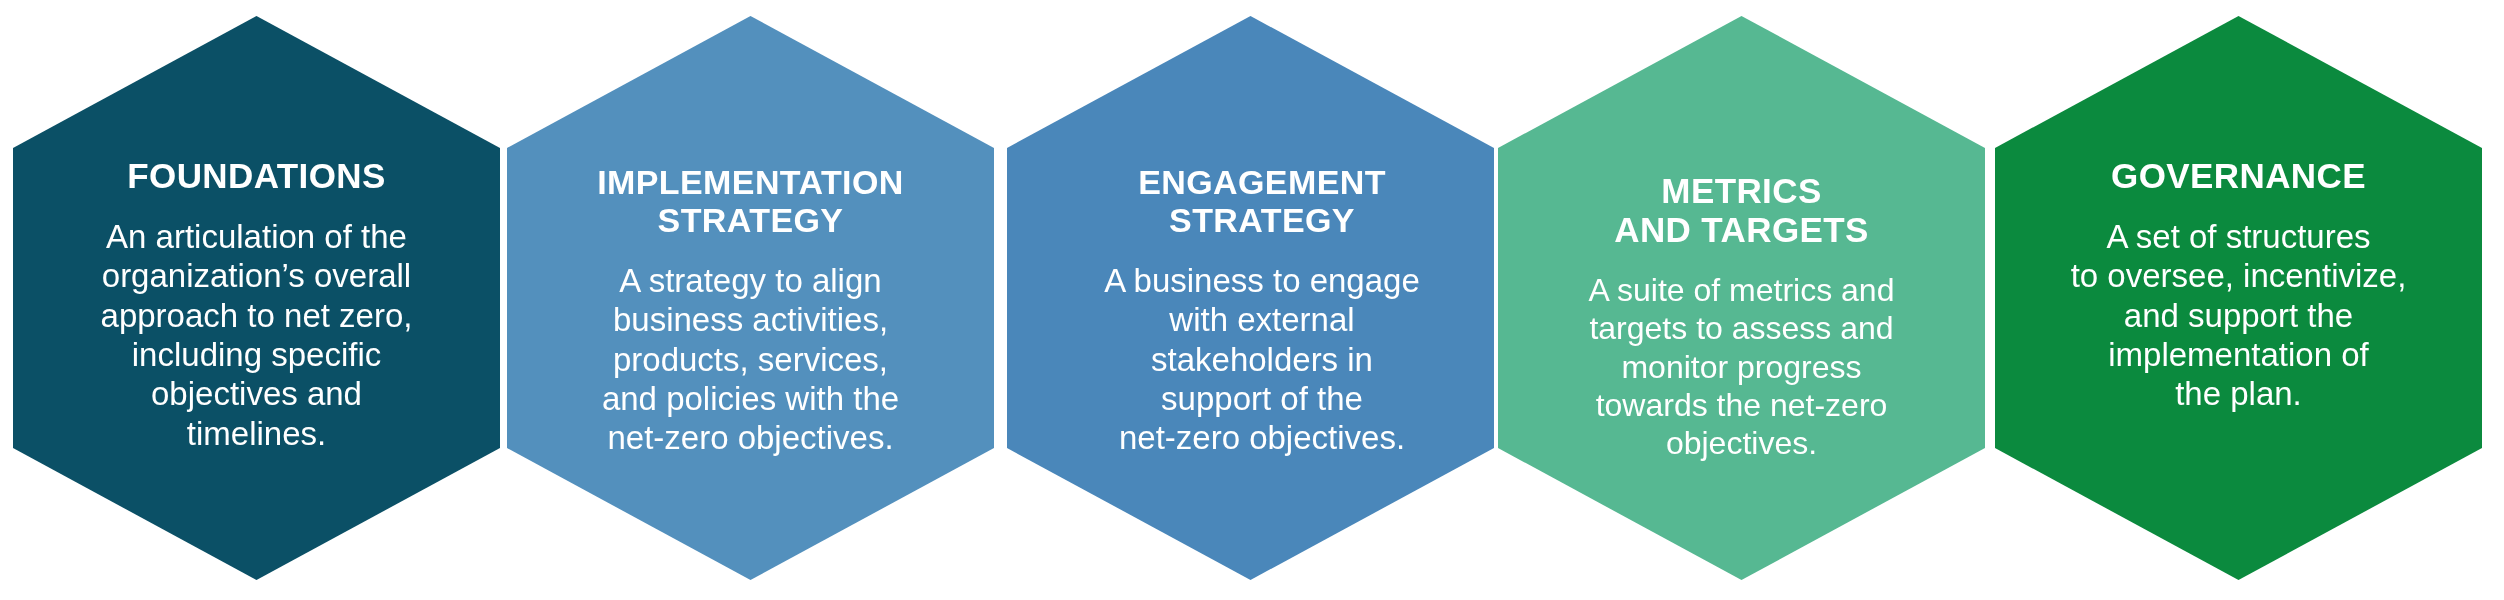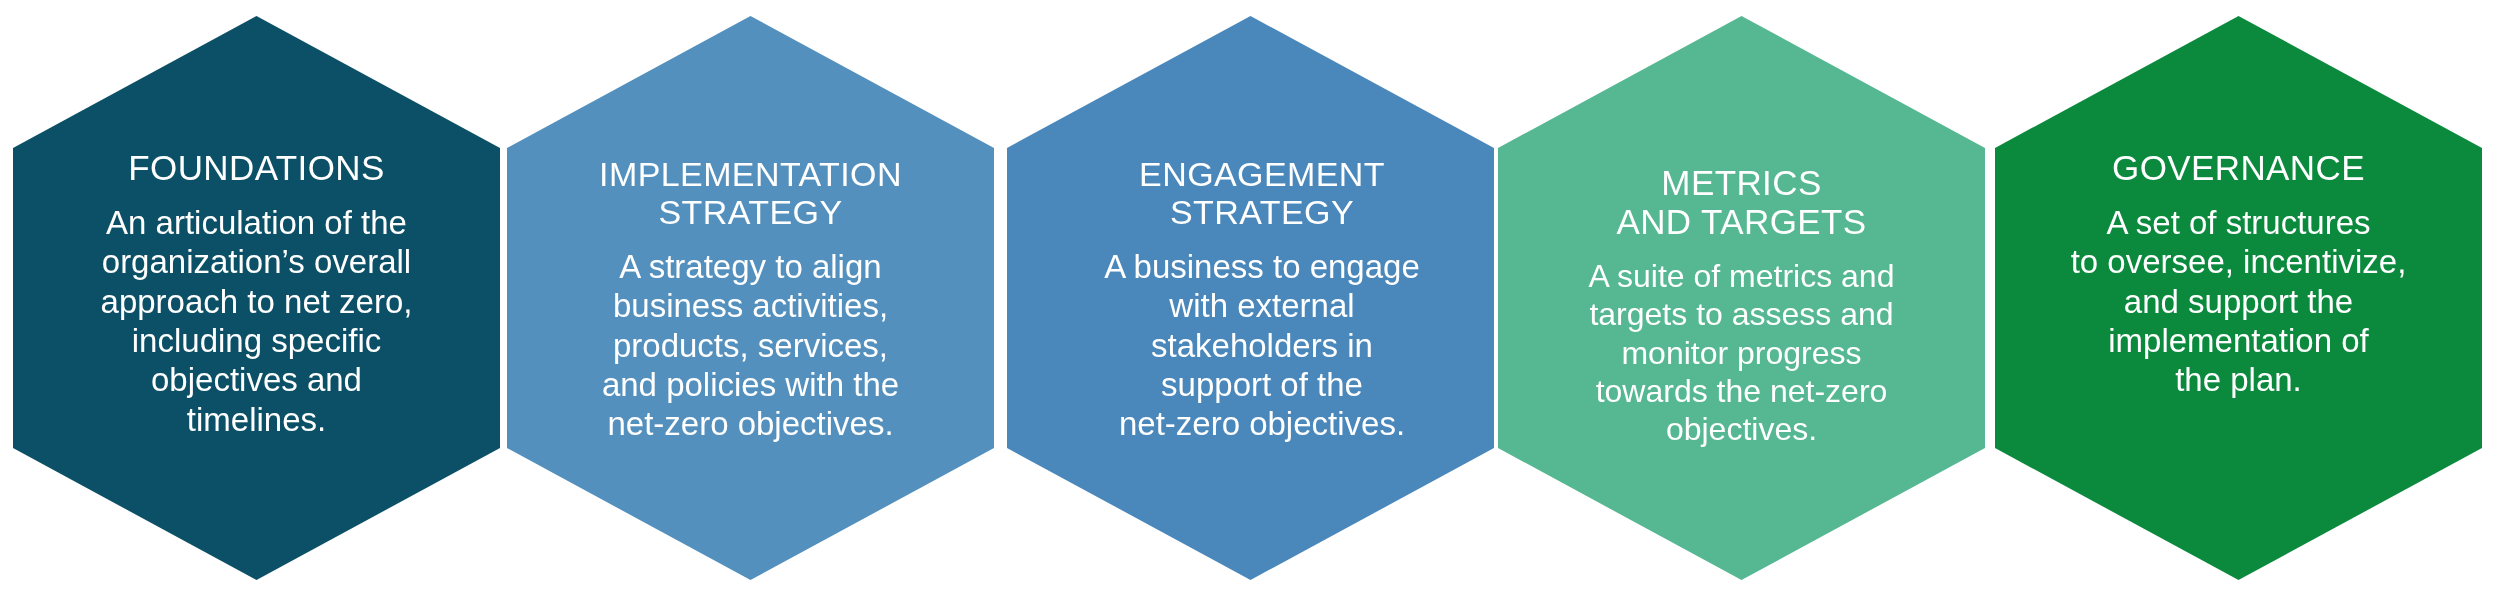--- a/index.html
+++ b/index.html
@@ -31,26 +31,26 @@
     justify-content: flex-start;
     box-sizing: border-box;
     padding: 0 10px;
   }
   .hex-inner {
     width: 100%;
     text-align: center;
     color: #ffffff;
   }
   .hex-title {
-    font-weight: normal;
+    font-weight: bold;
     font-size: 35px;
     line-height: 1.12;
     letter-spacing: 0.4px;
     color: #ffffff;
-    margin: 4px;
+    margin: 12px;
     white-space: pre-line;
   }
   .hex-body {
     font-size: 33px;
     line-height: 1.19;
     color: #ffffff;
     margin: 6px;
     padding-top: 10px;
     white-space: pre-line;
   }

